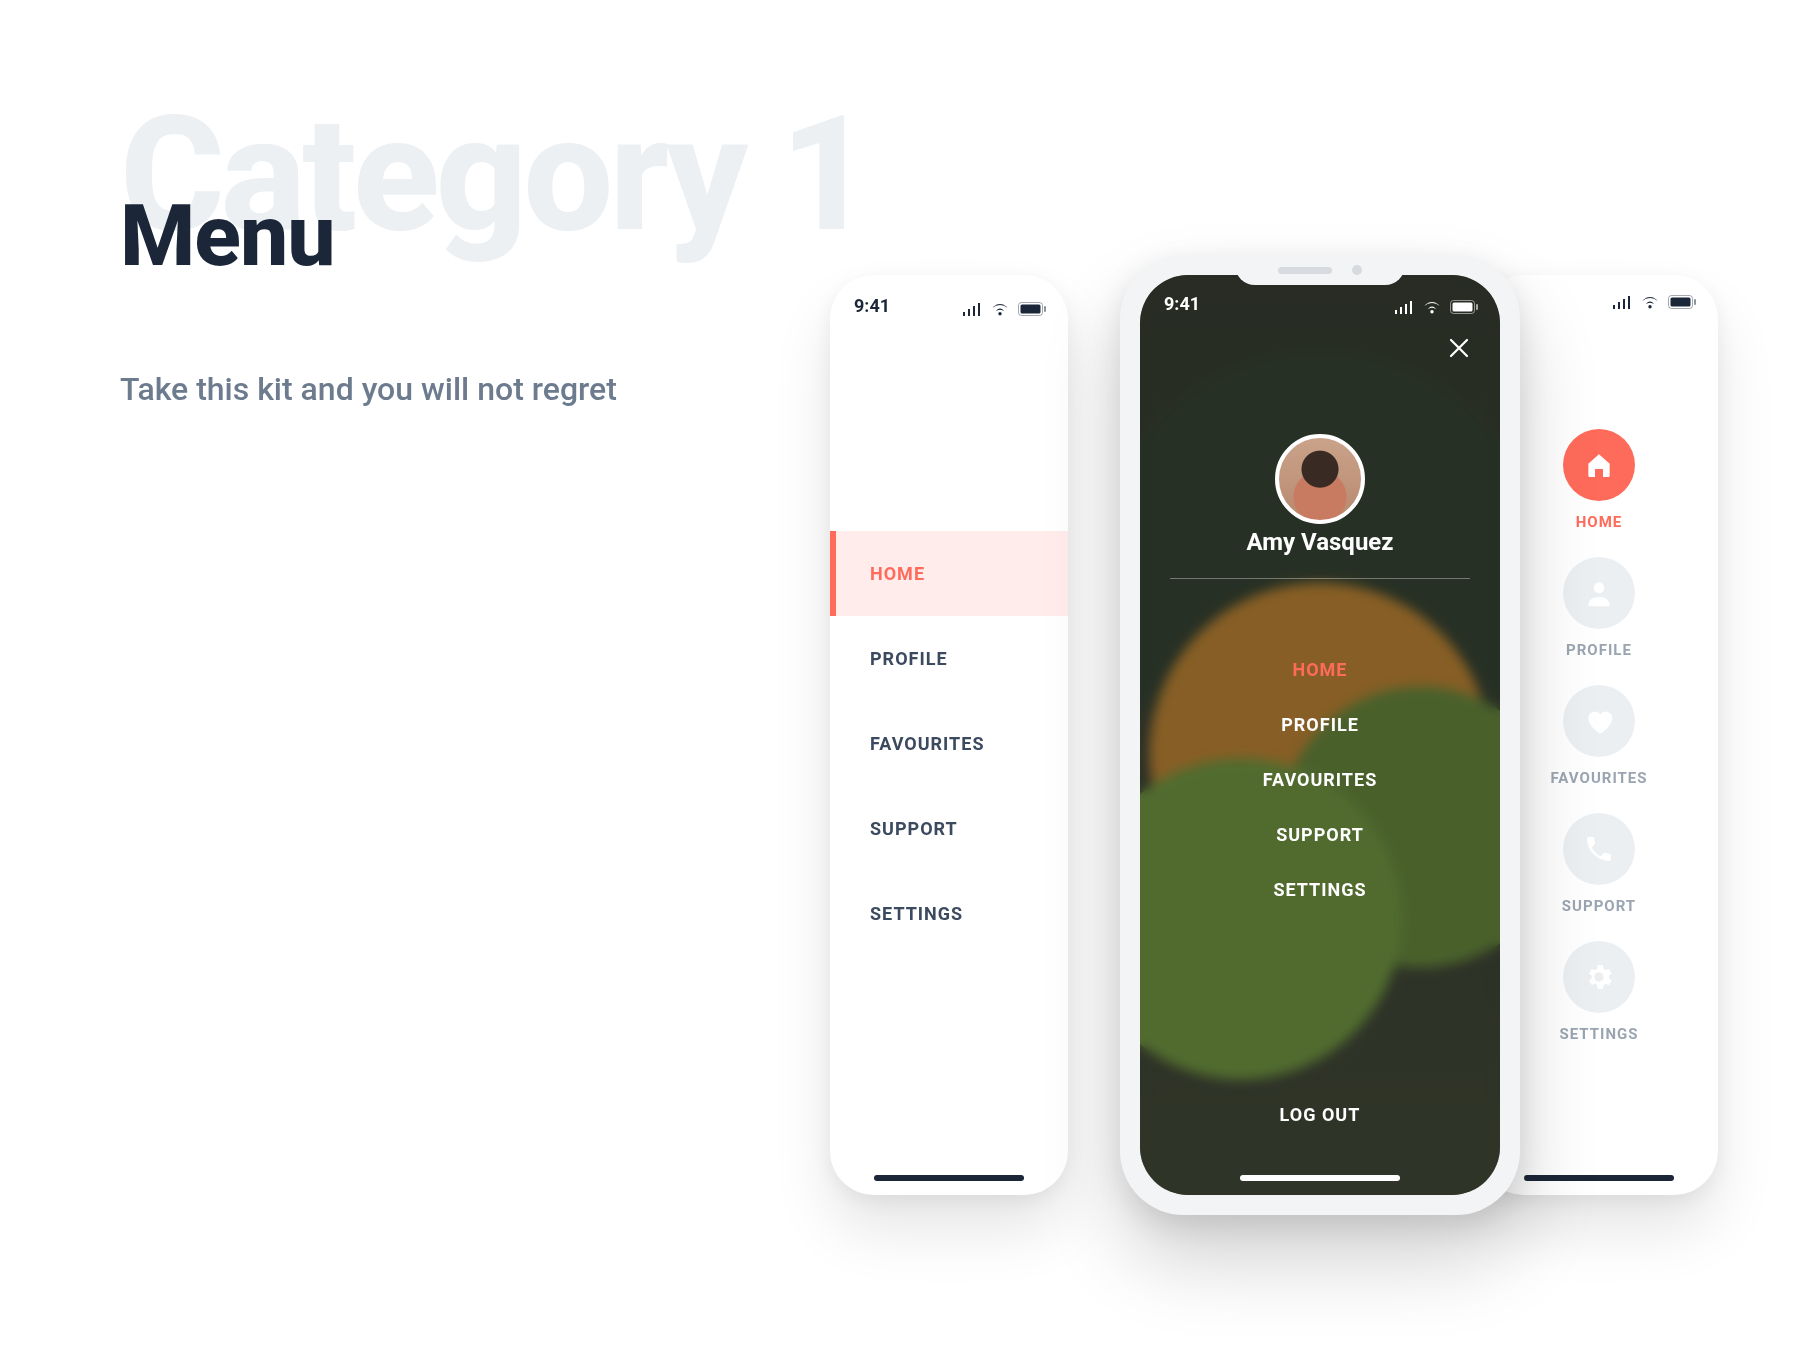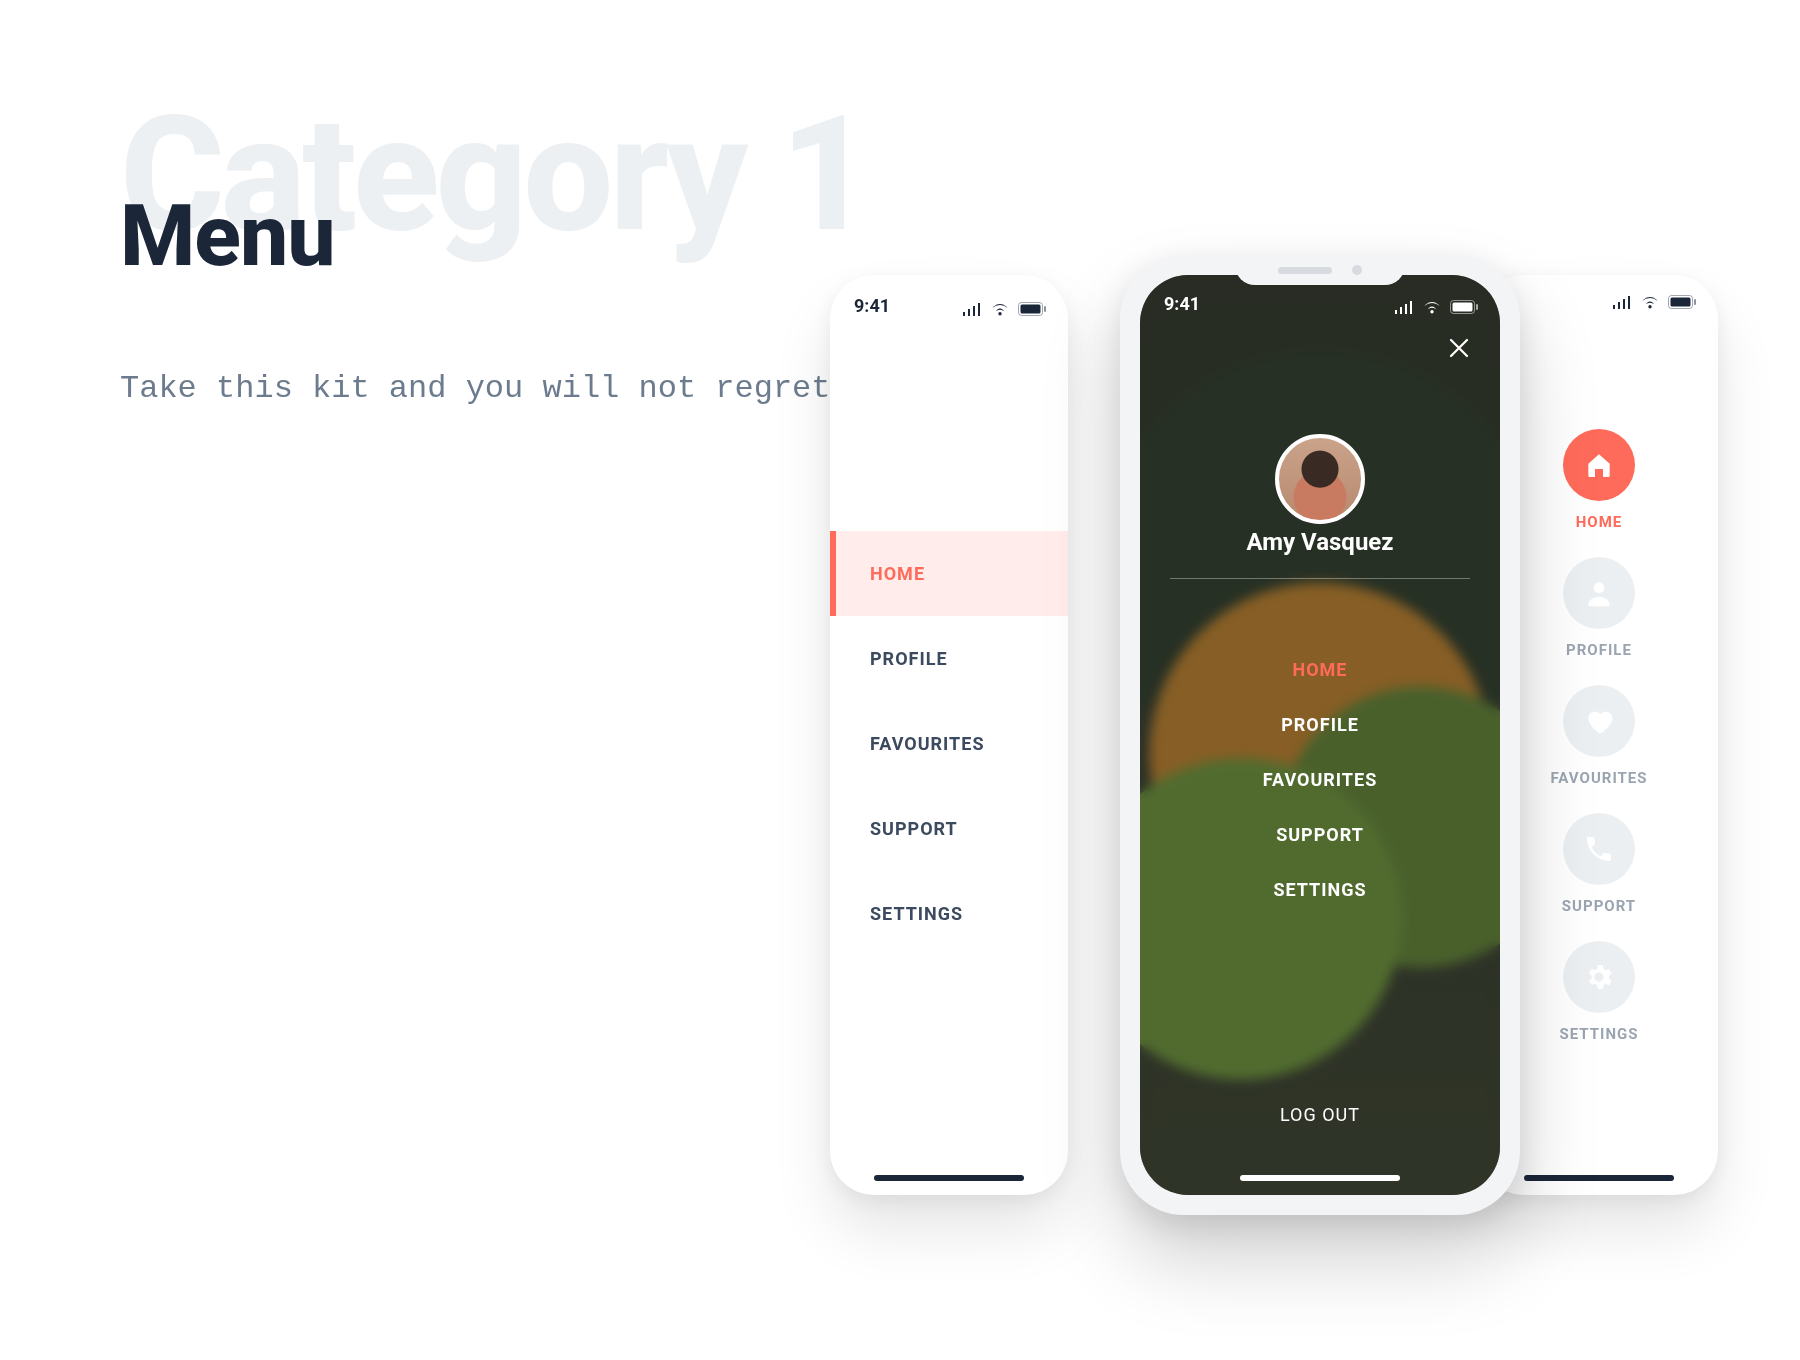--- a/index.html
+++ b/index.html
@@ -33,21 +33,20 @@
     color: #1b2639;
     letter-spacing: -1px;
   }
   .subtitle {
     position: absolute;
     top: 370px;
     left: 120px;
     font-size: 32px;
     color: #6c7b8e;
     font-weight: 500;
-    font-family: Liberation Mono, monospace;
   }
 
   
   .stage {
     position: absolute;
     top: 265px;
     left: 830px;
     width: 900px;
     height: 1000px;
   }
@@ -238,21 +237,21 @@
     font-size: 18px;
     font-weight: 700;
     letter-spacing: 1px;
     color: #ffffff;
   }
   .center-menu-item.active { color: #ff6b5b; }
   .logout {
     position: absolute;
     bottom: 70px;
     font-size: 18px;
-    font-weight: 400;
+    font-weight: 700;
     letter-spacing: 1px;
   }
   .center-home-indicator {
     position: absolute;
     bottom: 14px;
     left: 50%;
     transform: translateX(-50%);
     width: 160px; height: 6px;
     border-radius: 3px;
     background: #ffffff;

